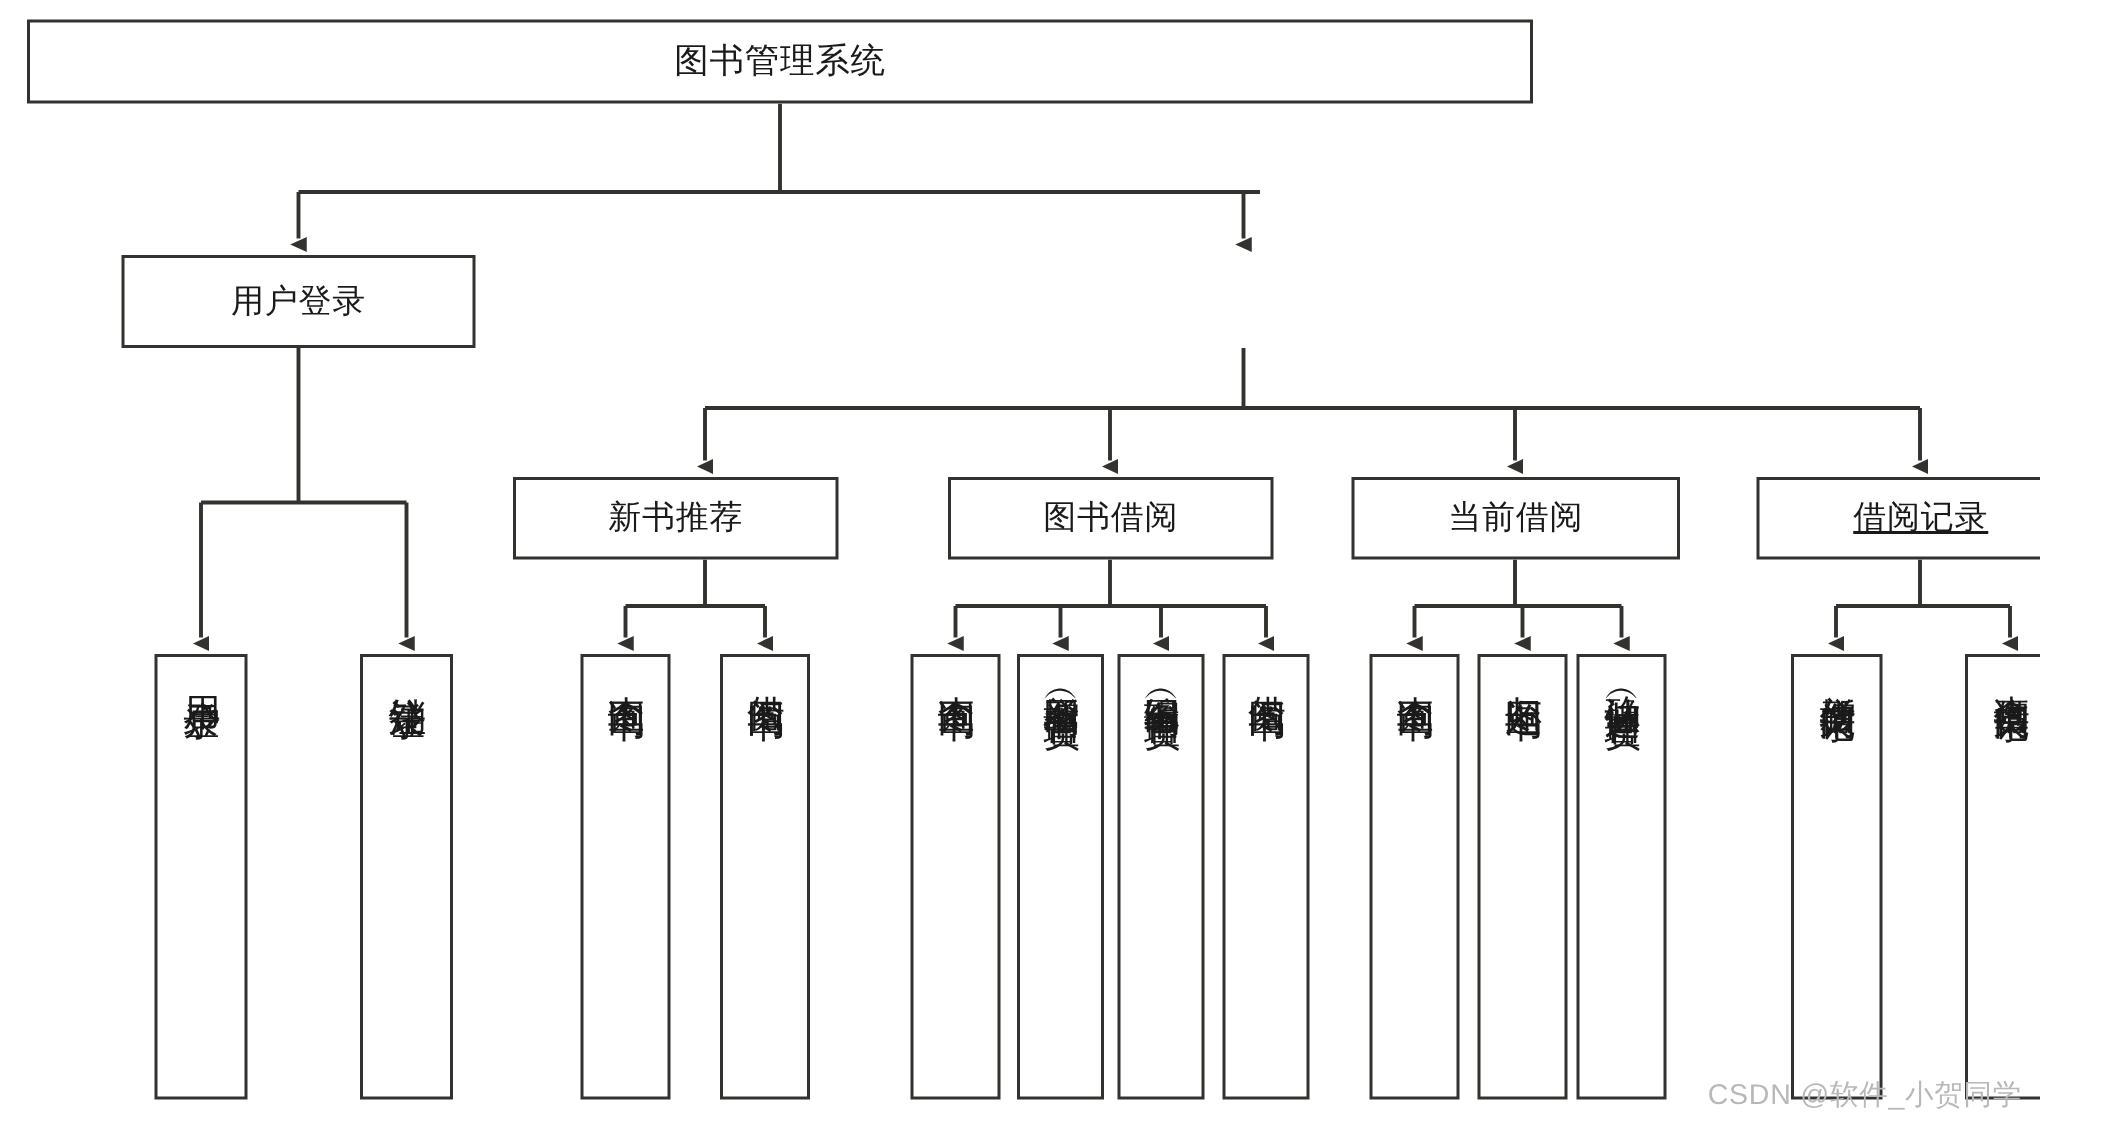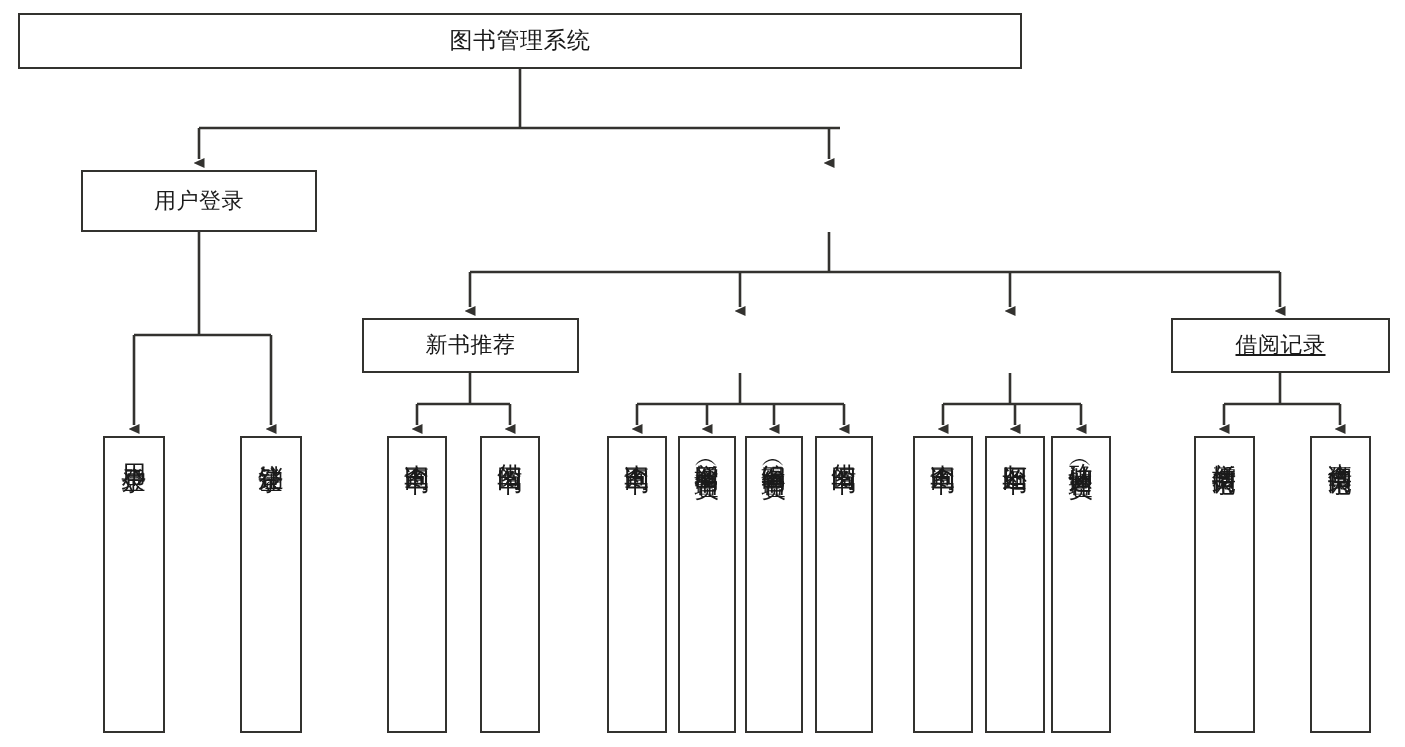--- a/index.html
+++ b/index.html
@@ -9,21 +9,20 @@
   }
   body {
     font-family: "Liberation Sans", "DejaVu Sans", sans-serif;
   }
   #canvas {
     position: relative;
     width: 1360px;
     height: 747px;
     background: #ffffff;
     overflow: hidden;
-    padding-left: 32px;
   }
   svg.links {
     position: absolute;
     left: 0;
     top: 0;
     width: 1405px;
     height: 747px;
     pointer-events: none;
   }
   .node {
@@ -131,22 +130,28 @@
   </svg>
 
   <div class="node root horiz" style="left: 18px; top: 13px; width: 1004px; height: 56px;">
     <span class="label">图书管理系统</span>
   </div>
 
   <div class="node horiz" style="left: 81px; top: 170px; width: 236px; height: 62px;">
     <span class="label">用户登录</span>
   </div>
 
-  <div class="node horiz" style="left: 362px; top: 318px; width: 217px; height: 55px;">
+  <div class="node horiz" style="left: 342px; top: 318px; width: 217px; height: 55px;">
     <span class="label">新书推荐</span>
+  </div>
+  <div class="node horiz" style="left: 632px; top: 318px; width: 217px; height: 55px;">
+    <span class="label">图书借阅</span>
+  </div>
+  <div class="node horiz" style="left: 901px; top: 318px; width: 219px; height: 55px;">
+    <span class="label">当前借阅</span>
   </div>
   <div class="node horiz" style="left: 1171px; top: 318px; width: 219px; height: 55px; text-decoration: underline;">
     <span class="label">借阅记录</span>
   </div>
 
   <div class="node vert" style="left: 103px; top: 436px; width: 62px; height: 297px;">
     <span class="label">用户登录</span>
   </div>
   <div class="node vert" style="left: 240px; top: 436px; width: 62px; height: 297px;">
     <span class="label">注销登录</span>
@@ -178,13 +183,14 @@
   <div class="node vert tall-text" style="left: 1051px; top: 436px; width: 60px; height: 297px;">
     <span class="label">确认归还（管理员）</span>
   </div>
   <div class="node vert tall-text" style="left: 1194px; top: 436px; width: 61px; height: 297px;">
     <span class="label">新增借阅记录</span>
   </div>
   <div class="node vert tall-text" style="left: 1310px; top: 436px; width: 61px; height: 297px;">
     <span class="label">查询借阅记录</span>
   </div>
 
+  <div id="watermark">CSDN @软件_小贺同学</div>
 </div>
 
 </body></html>

